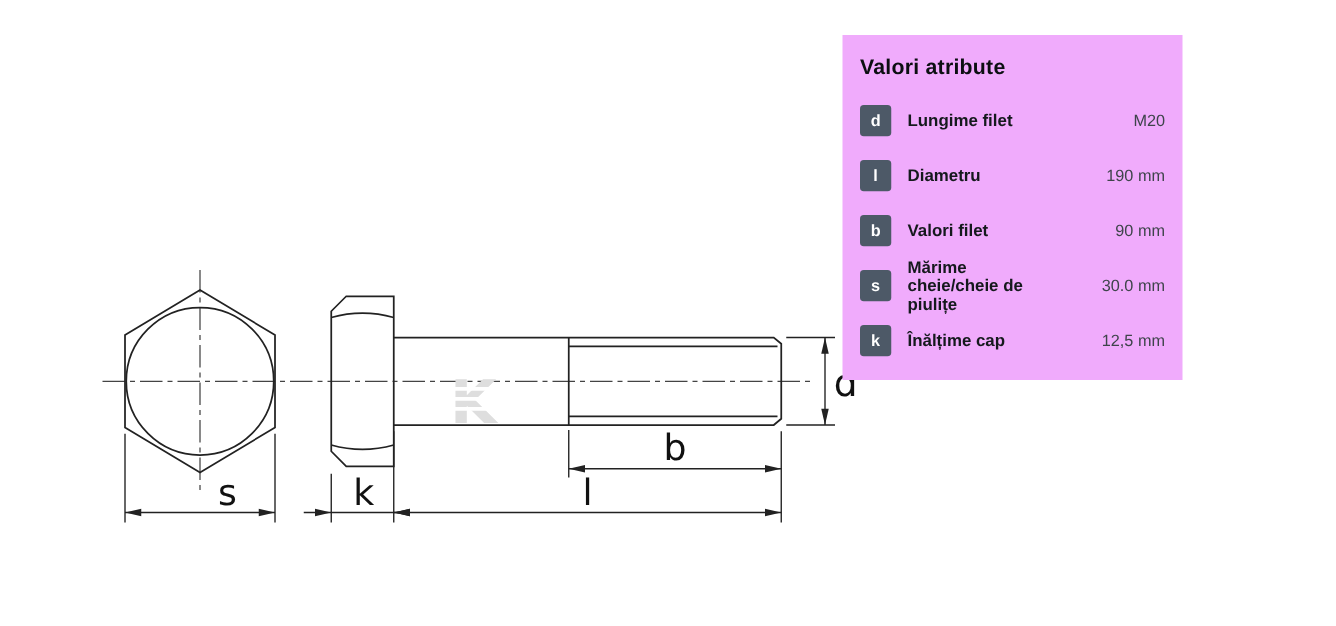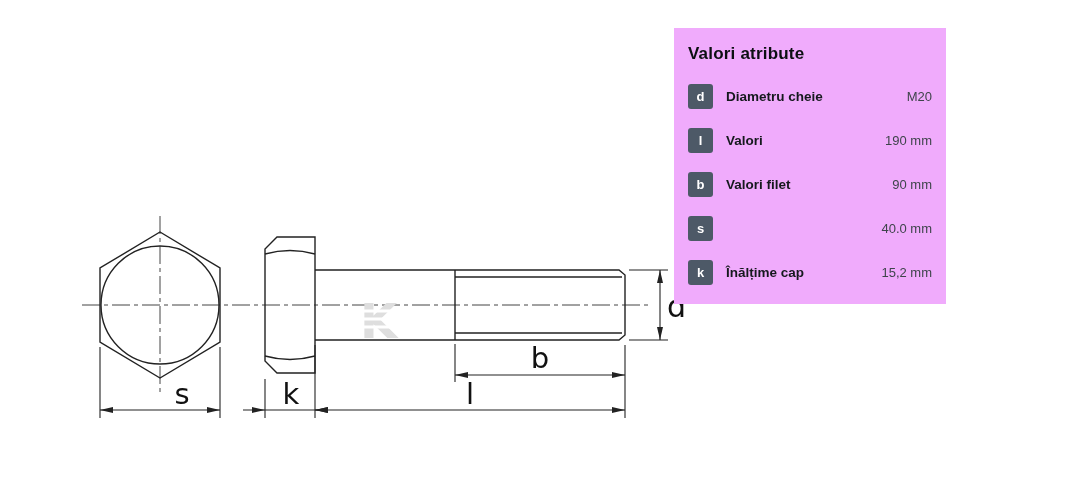--- a/index.html
+++ b/index.html
@@ -104,41 +104,42 @@
       <polygon points="660,340 657,327 663,327" fill="#222" stroke="none"></polygon>
       <text class="dim-text" x="667" y="317" font-size="30" text-anchor="start" stroke="none">d</text>
     </g>
   </svg>
 
   <aside class="panel">
     <h2>Valori atribute</h2>
 
     <div class="attr-row">
       <span class="badge">d</span>
-      <span class="attr-label">Diametru cheie</span>
+      <span class="attr-label">Lungime filet</span>
       <span class="attr-value">M20</span>
     </div>
 
     <div class="attr-row">
       <span class="badge">l</span>
-      <span class="attr-label">Valori</span>
+      <span class="attr-label">Diametru</span>
       <span class="attr-value">190 mm</span>
     </div>
 
     <div class="attr-row">
       <span class="badge">b</span>
       <span class="attr-label">Valori filet</span>
       <span class="attr-value">90 mm</span>
     </div>
 
     <div class="attr-row">
       <span class="badge">s</span>
-      <span class="attr-value">40.0 mm</span>
+      <span class="attr-label">Mărime cheie/cheie de piulițe</span>
+      <span class="attr-value">30.0 mm</span>
     </div>
 
     <div class="attr-row">
       <span class="badge">k</span>
       <span class="attr-label">Înălțime cap</span>
-      <span class="attr-value">15,2 mm</span>
+      <span class="attr-value">12,5 mm</span>
     </div>
   </aside>
 
 </div>
 
 </body></html>

